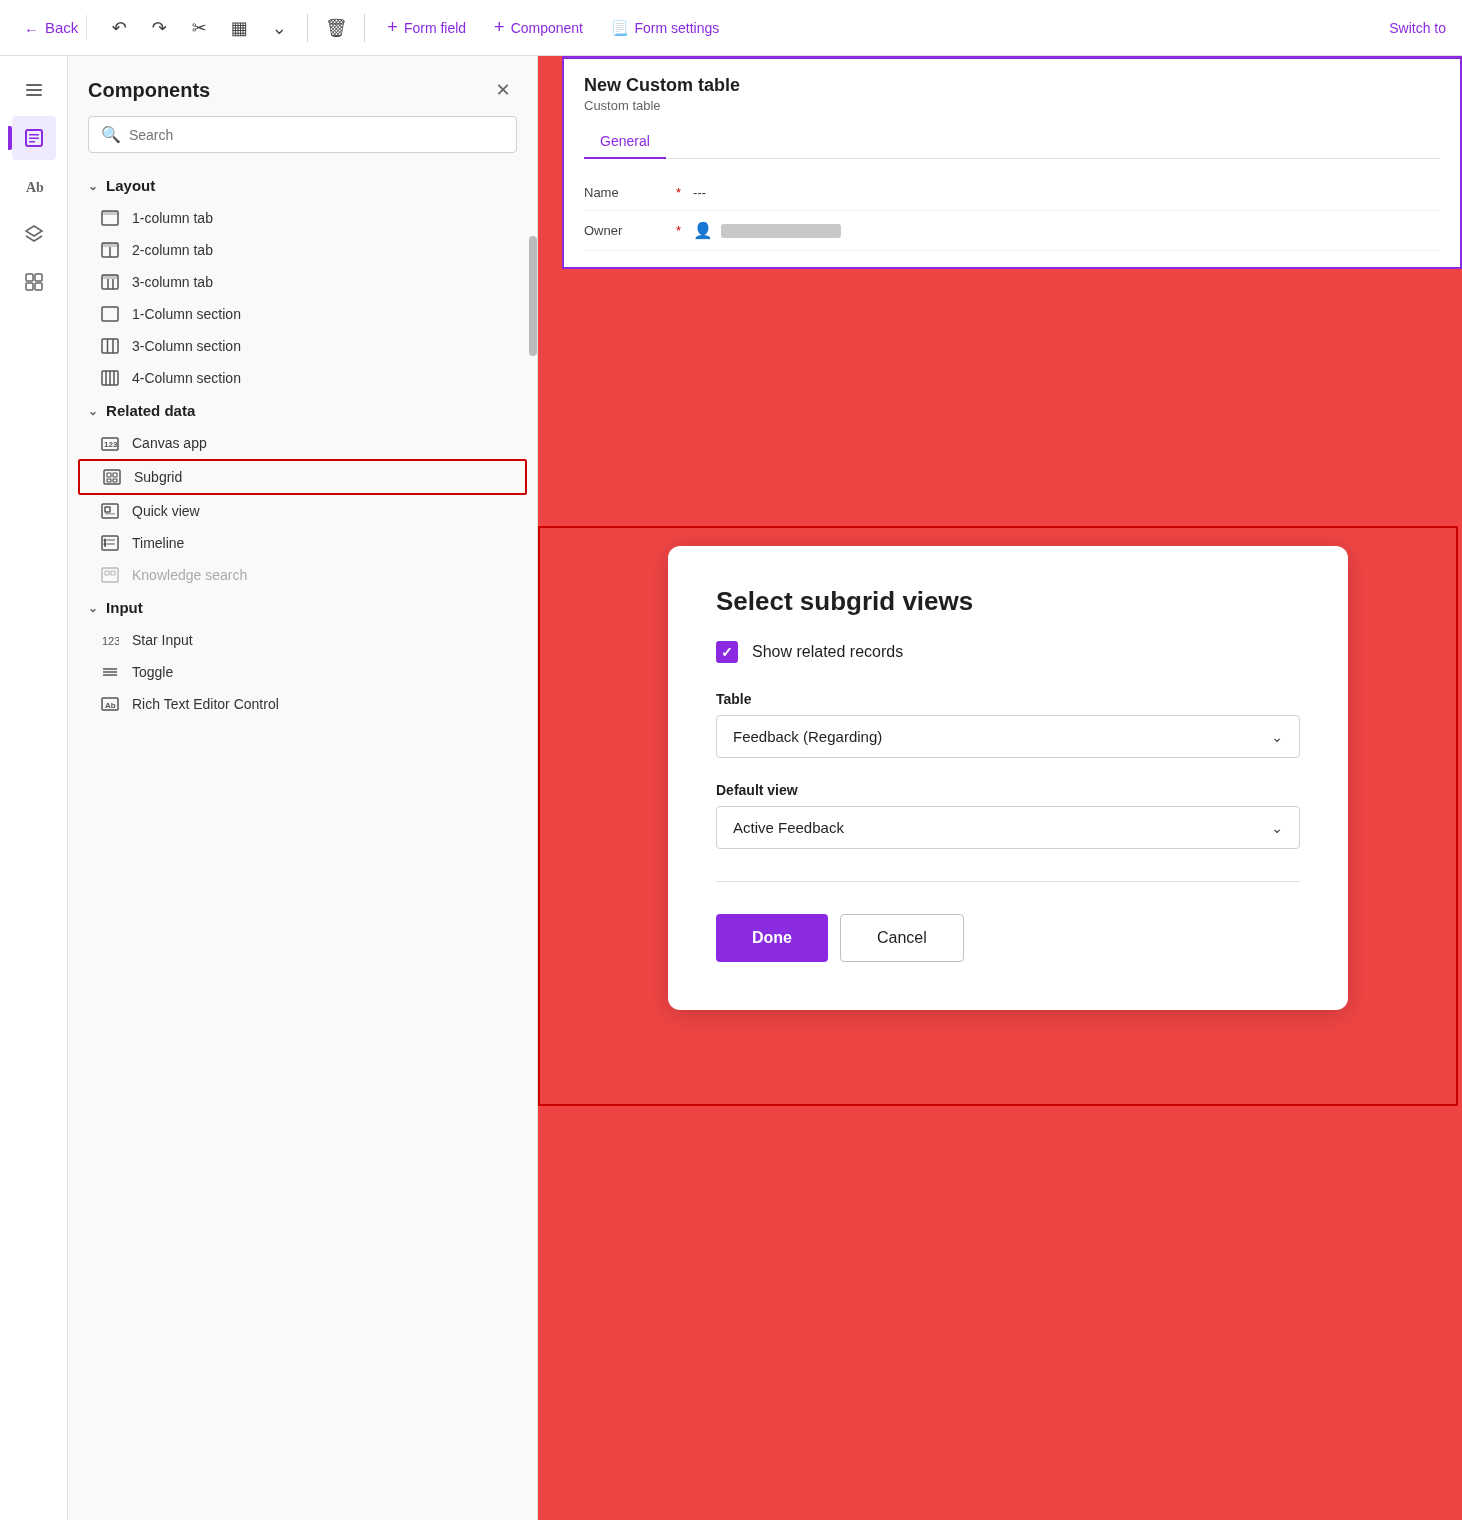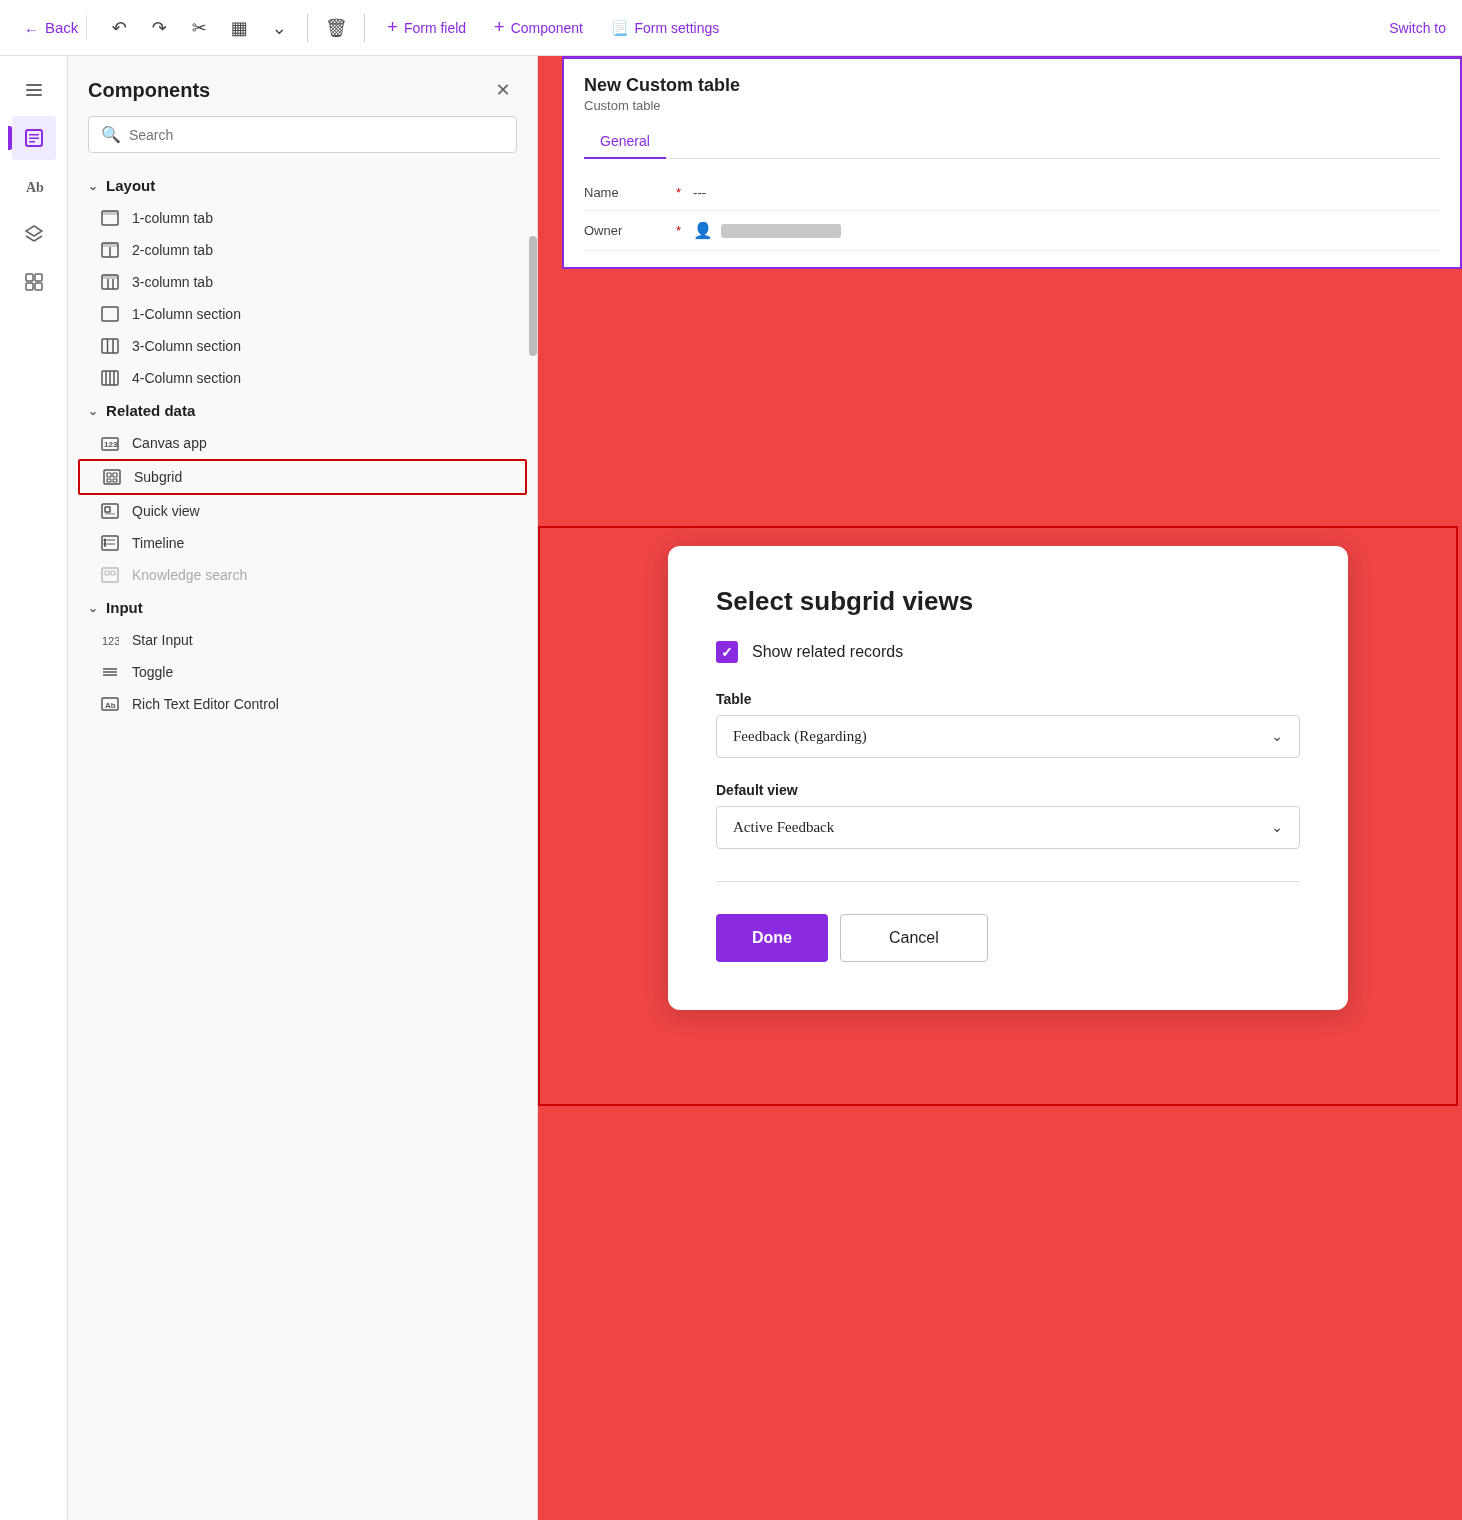--- a/index.html
+++ b/index.html
@@ -394,21 +394,20 @@
       display: flex;
       align-items: center;
       justify-content: space-between;
       border: 1px solid #d0d0d0;
       border-radius: 4px;
       padding: 12px 16px;
       font-size: 15px;
       color: #1f1f1f;
       background: #fff;
       cursor: pointer;
-      font-family: Liberation Serif, serif;
     }
     .select-chevron { color: #444; font-size: 14px; }
 
     
     .dialog-divider {
       height: 1px;
       background: #e0e0e0;
       margin: 32px 0;
     }
 
@@ -425,21 +424,21 @@
       padding: 14px 36px;
       font-size: 16px;
       font-weight: 600;
       cursor: pointer;
     }
     .btn-cancel {
       background: #fff;
       color: #1f1f1f;
       border: 1px solid #c0c0c0;
       border-radius: 4px;
-      padding: 14px 48px;
+      padding: 14px 36px;
       font-size: 16px;
       cursor: pointer;
     }
   </style>
 </head>
 <body>
 
 <div class="toolbar">
   <div class="toolbar-back">
     <span>←</span>

